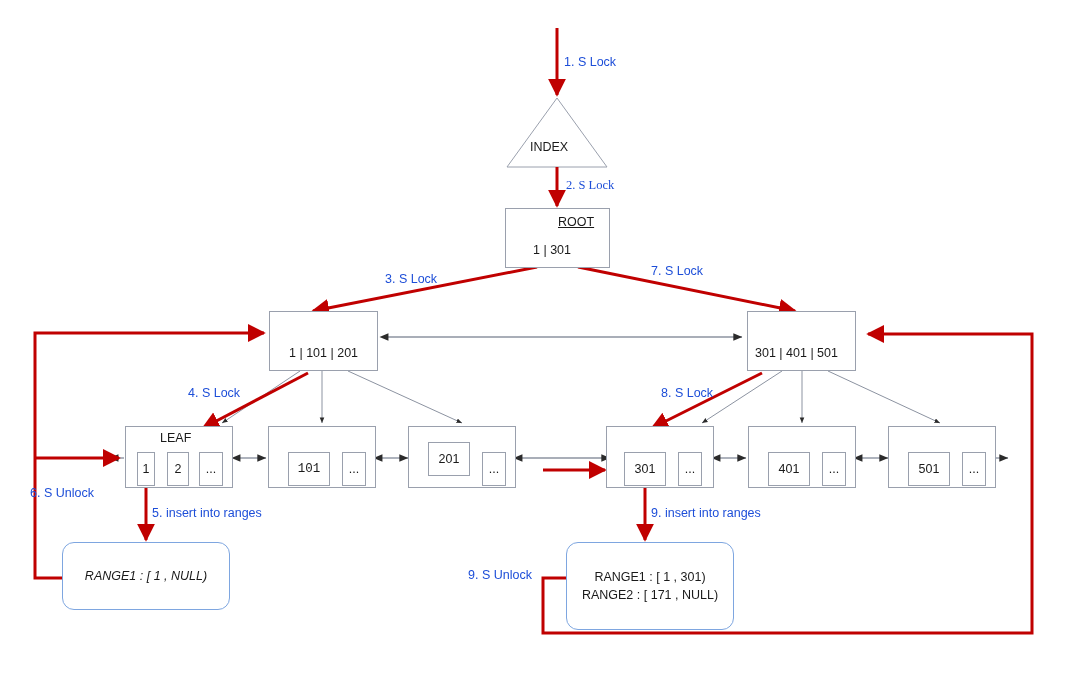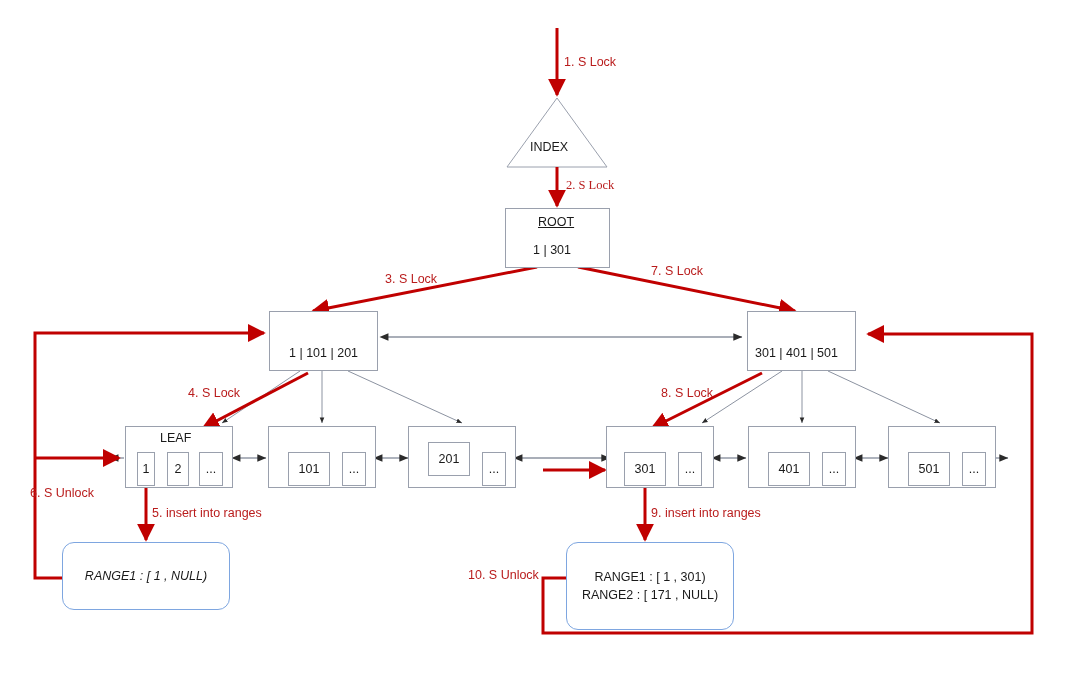--- a/index.html
+++ b/index.html
@@ -1,21 +1,21 @@
 <!DOCTYPE html>
 <html><head>
 <meta charset="utf-8">
 <style>
   html,body{margin:0;padding:0;background:#ffffff;}
   body{font-family:"Liberation Sans","DejaVu Sans",sans-serif;}
   #stage{position:relative;width:1080px;height:674px;background:#fff;overflow:hidden;}
   svg#wires{position:absolute;left:0;top:0;width:1080px;height:674px;}
   .node{position:absolute;box-sizing:border-box;border:1px solid #9aa0ad;background:#fff;}
   .nodelabel{position:absolute;white-space:nowrap;font-size:12.5px;color:#1a1a1a;}
-  .lbl{position:absolute;white-space:nowrap;font-size:12.5px;color:#b91c1c;}
+  .lbl{position:absolute;white-space:nowrap;font-size:12.5px;color:#1d4ed8;}
   .cell{position:absolute;box-sizing:border-box;border:1px solid #9aa0ad;background:#fff;
         display:flex;align-items:center;justify-content:center;font-size:12.5px;color:#1a1a1a;}
   .rangebox{position:absolute;box-sizing:border-box;border:1.6px solid #7ea6e0;border-radius:12px;
             background:#fff;display:flex;flex-direction:column;align-items:center;justify-content:center;
             font-size:12.5px;color:#1a1a1a;line-height:1.45;}
   .tri-label{position:absolute;font-size:12.5px;color:#1a1a1a;}
 </style>
 </head>
 <body>
 
@@ -87,37 +87,37 @@
     <path d="M 62,578 L 35,578 L 35,333 L 264,333" fill="none" stroke="#c00000" stroke-width="3" marker-end="url(#redArrow)"></path>
     <path d="M 35,458 L 119,458" fill="none" stroke="#c00000" stroke-width="3" marker-end="url(#redArrow)"></path>
 
     <path d="M 566,578 L 543,578 L 543,633 L 1032,633 L 1032,334 L 868,334" fill="none" stroke="#c00000" stroke-width="3" marker-end="url(#redArrow)"></path>
     <path d="M 543,470 L 605,470" fill="none" stroke="#c00000" stroke-width="3" marker-end="url(#redArrow)"></path>
   </svg>
 
   <div class="tri-label" style="left:530px;top:140px;">INDEX</div>
 
   <div class="node" style="left:505px;top:208px;width:105px;height:60px;"></div>
-  <div class="nodelabel" style="left:538px;top:215px;text-decoration:underline;">ROOT</div>
+  <div class="nodelabel" style="left:558px;top:215px;text-decoration:underline;">ROOT</div>
   <div class="nodelabel" style="left:533px;top:243px;">1 | 301</div>
 
   <div class="node" style="left:269px;top:311px;width:109px;height:60px;"></div>
   <div class="nodelabel" style="left:289px;top:346px;">1 | 101 | 201</div>
 
   <div class="node" style="left:747px;top:311px;width:109px;height:60px;"></div>
   <div class="nodelabel" style="left:755px;top:346px;">301 | 401 | 501</div>
 
   <div class="node" style="left:125px;top:426px;width:108px;height:62px;"></div>
   <div class="nodelabel" style="left:160px;top:431px;">LEAF</div>
   <div class="cell" style="left:137px;top:452px;width:18px;height:34px;">1</div>
   <div class="cell" style="left:167px;top:452px;width:22px;height:34px;">2</div>
   <div class="cell" style="left:199px;top:452px;width:24px;height:34px;">...</div>
 
   <div class="node" style="left:268px;top:426px;width:108px;height:62px;"></div>
-  <div class="cell" style="left:288px;top:452px;width:42px;height:34px;">101</div>
+  <div class="cell" style="left:288px;top:452px;width:42px;height:34px;font-family:Liberation Mono, monospace;">101</div>
   <div class="cell" style="left:342px;top:452px;width:24px;height:34px;">...</div>
 
   <div class="node" style="left:408px;top:426px;width:108px;height:62px;"></div>
   <div class="cell" style="left:428px;top:442px;width:42px;height:34px;">201</div>
   <div class="cell" style="left:482px;top:452px;width:24px;height:34px;">...</div>
 
   <div class="node" style="left:606px;top:426px;width:108px;height:62px;"></div>
   <div class="cell" style="left:624px;top:452px;width:42px;height:34px;">301</div>
   <div class="cell" style="left:678px;top:452px;width:24px;height:34px;">...</div>
 
@@ -140,15 +140,15 @@
 
   <div class="lbl" style="left:564px;top:55px;">1. S Lock</div>
   <div class="lbl" style="left:566px;top:178px;font-family:Liberation Serif, serif;">2. S Lock</div>
   <div class="lbl" style="left:385px;top:272px;">3. S Lock</div>
   <div class="lbl" style="left:188px;top:386px;">4. S Lock</div>
   <div class="lbl" style="left:152px;top:506px;">5. insert into ranges</div>
   <div class="lbl" style="left:30px;top:486px;">6. S Unlock</div>
   <div class="lbl" style="left:651px;top:264px;">7. S Lock</div>
   <div class="lbl" style="left:661px;top:386px;">8. S Lock</div>
   <div class="lbl" style="left:651px;top:506px;">9. insert into ranges</div>
-  <div class="lbl" style="left:468px;top:568px;">10. S Unlock</div>
+  <div class="lbl" style="left:468px;top:568px;">9. S Unlock</div>
 
 </div>
 
 </body></html>

